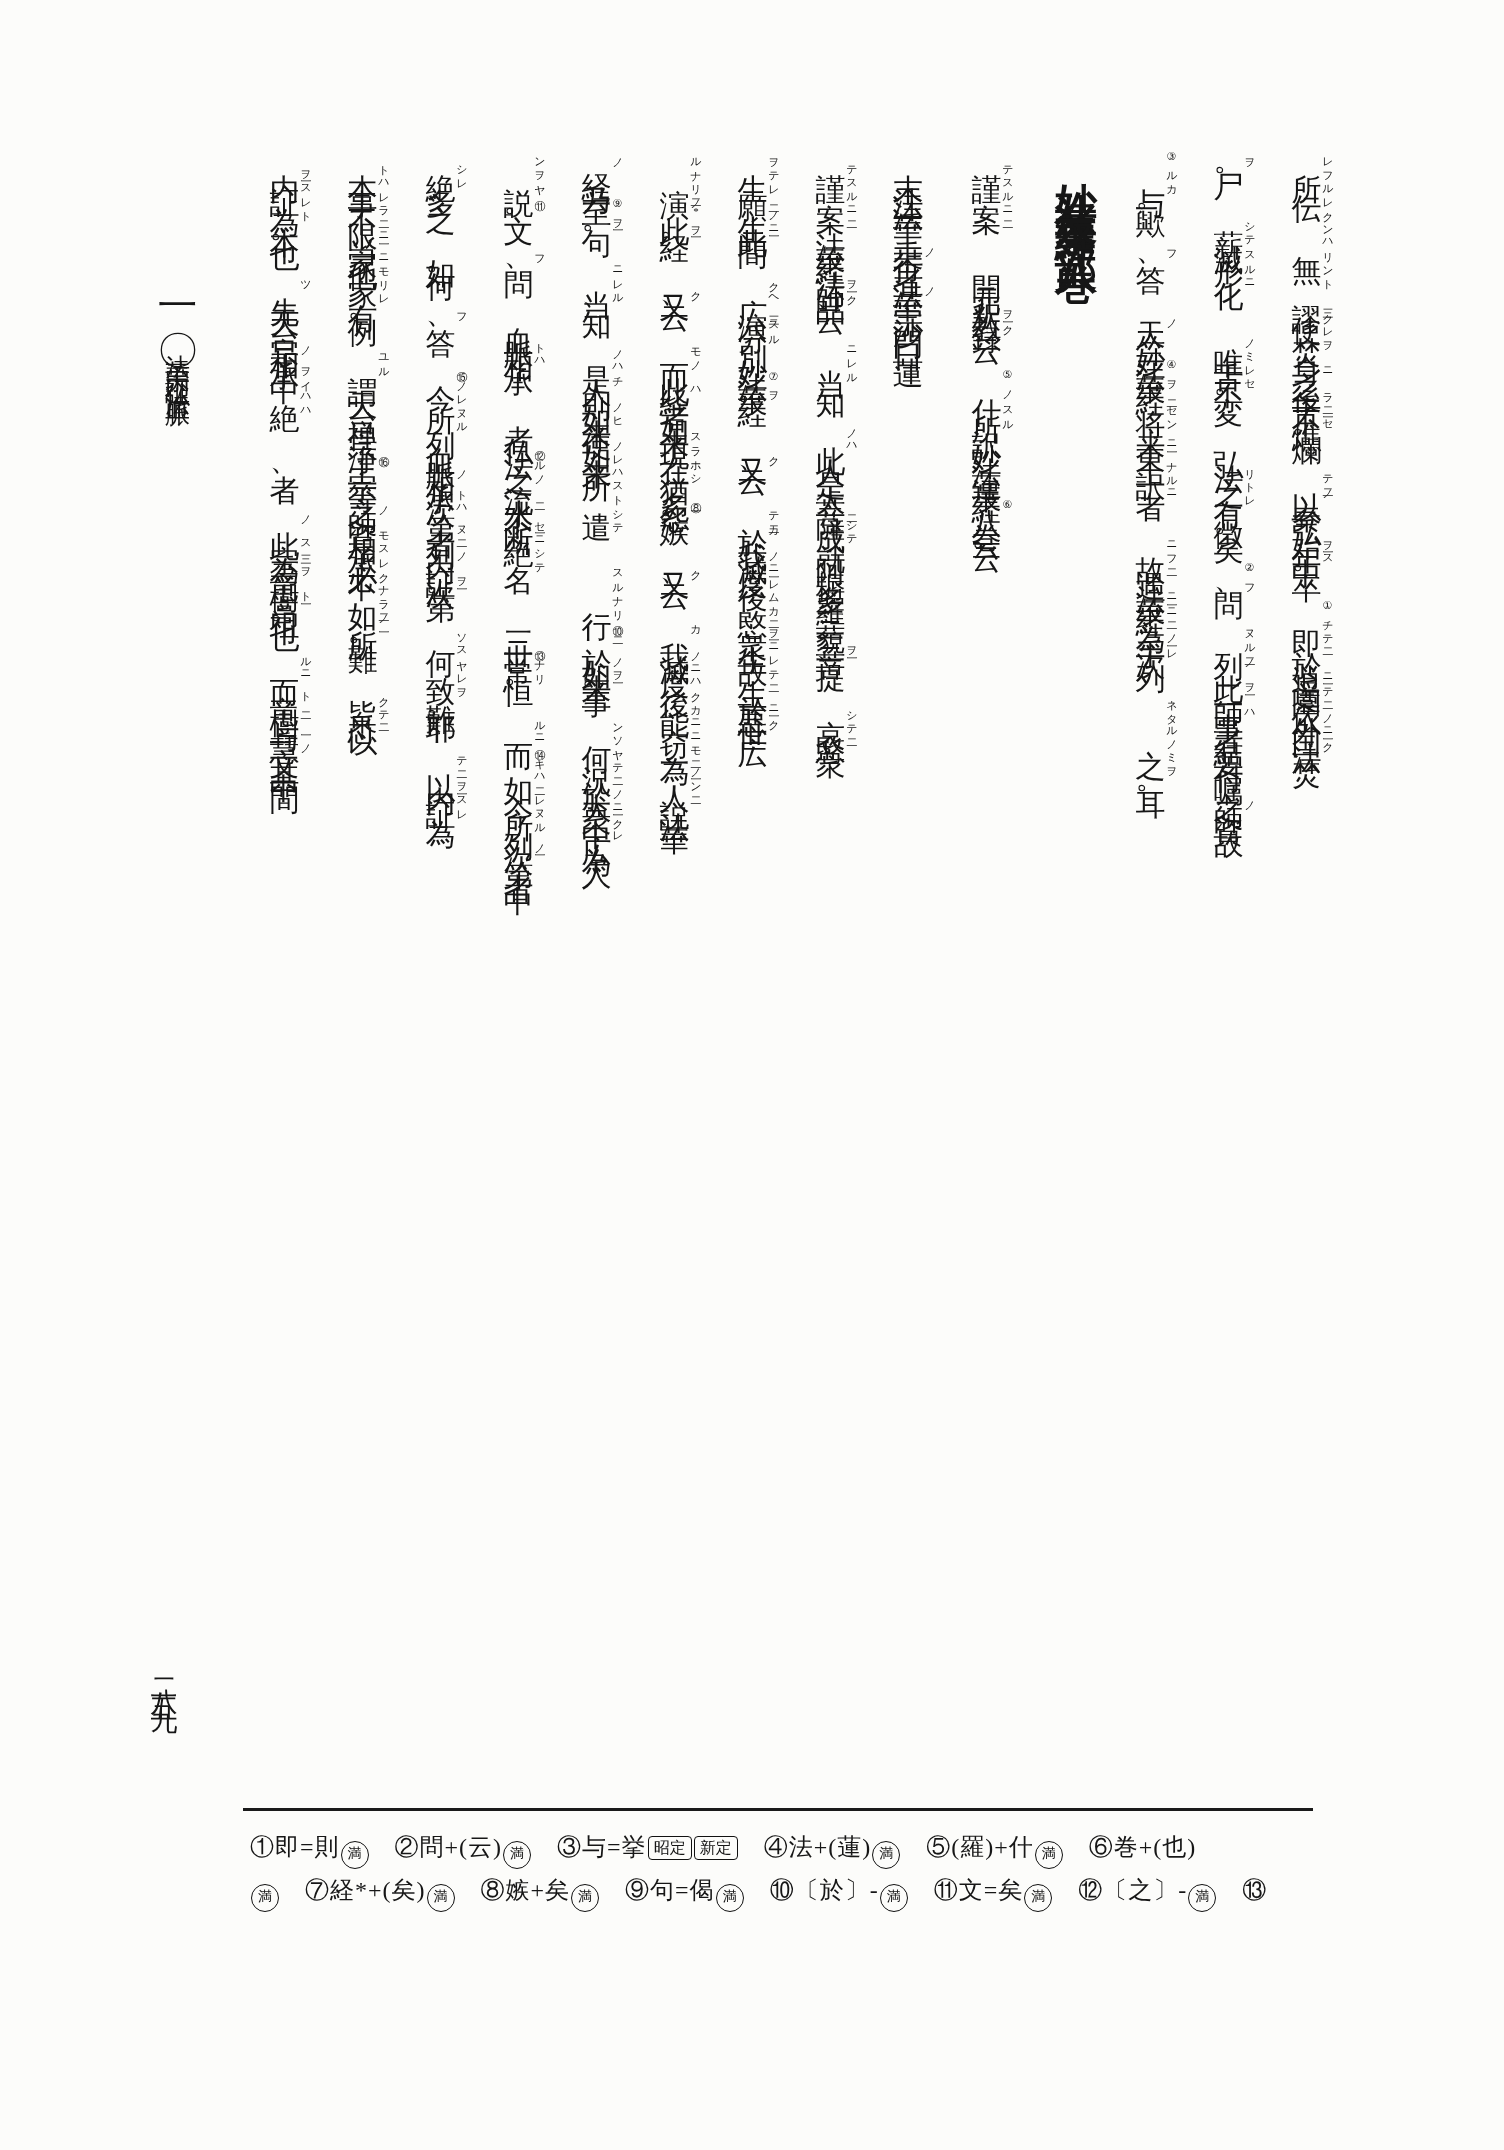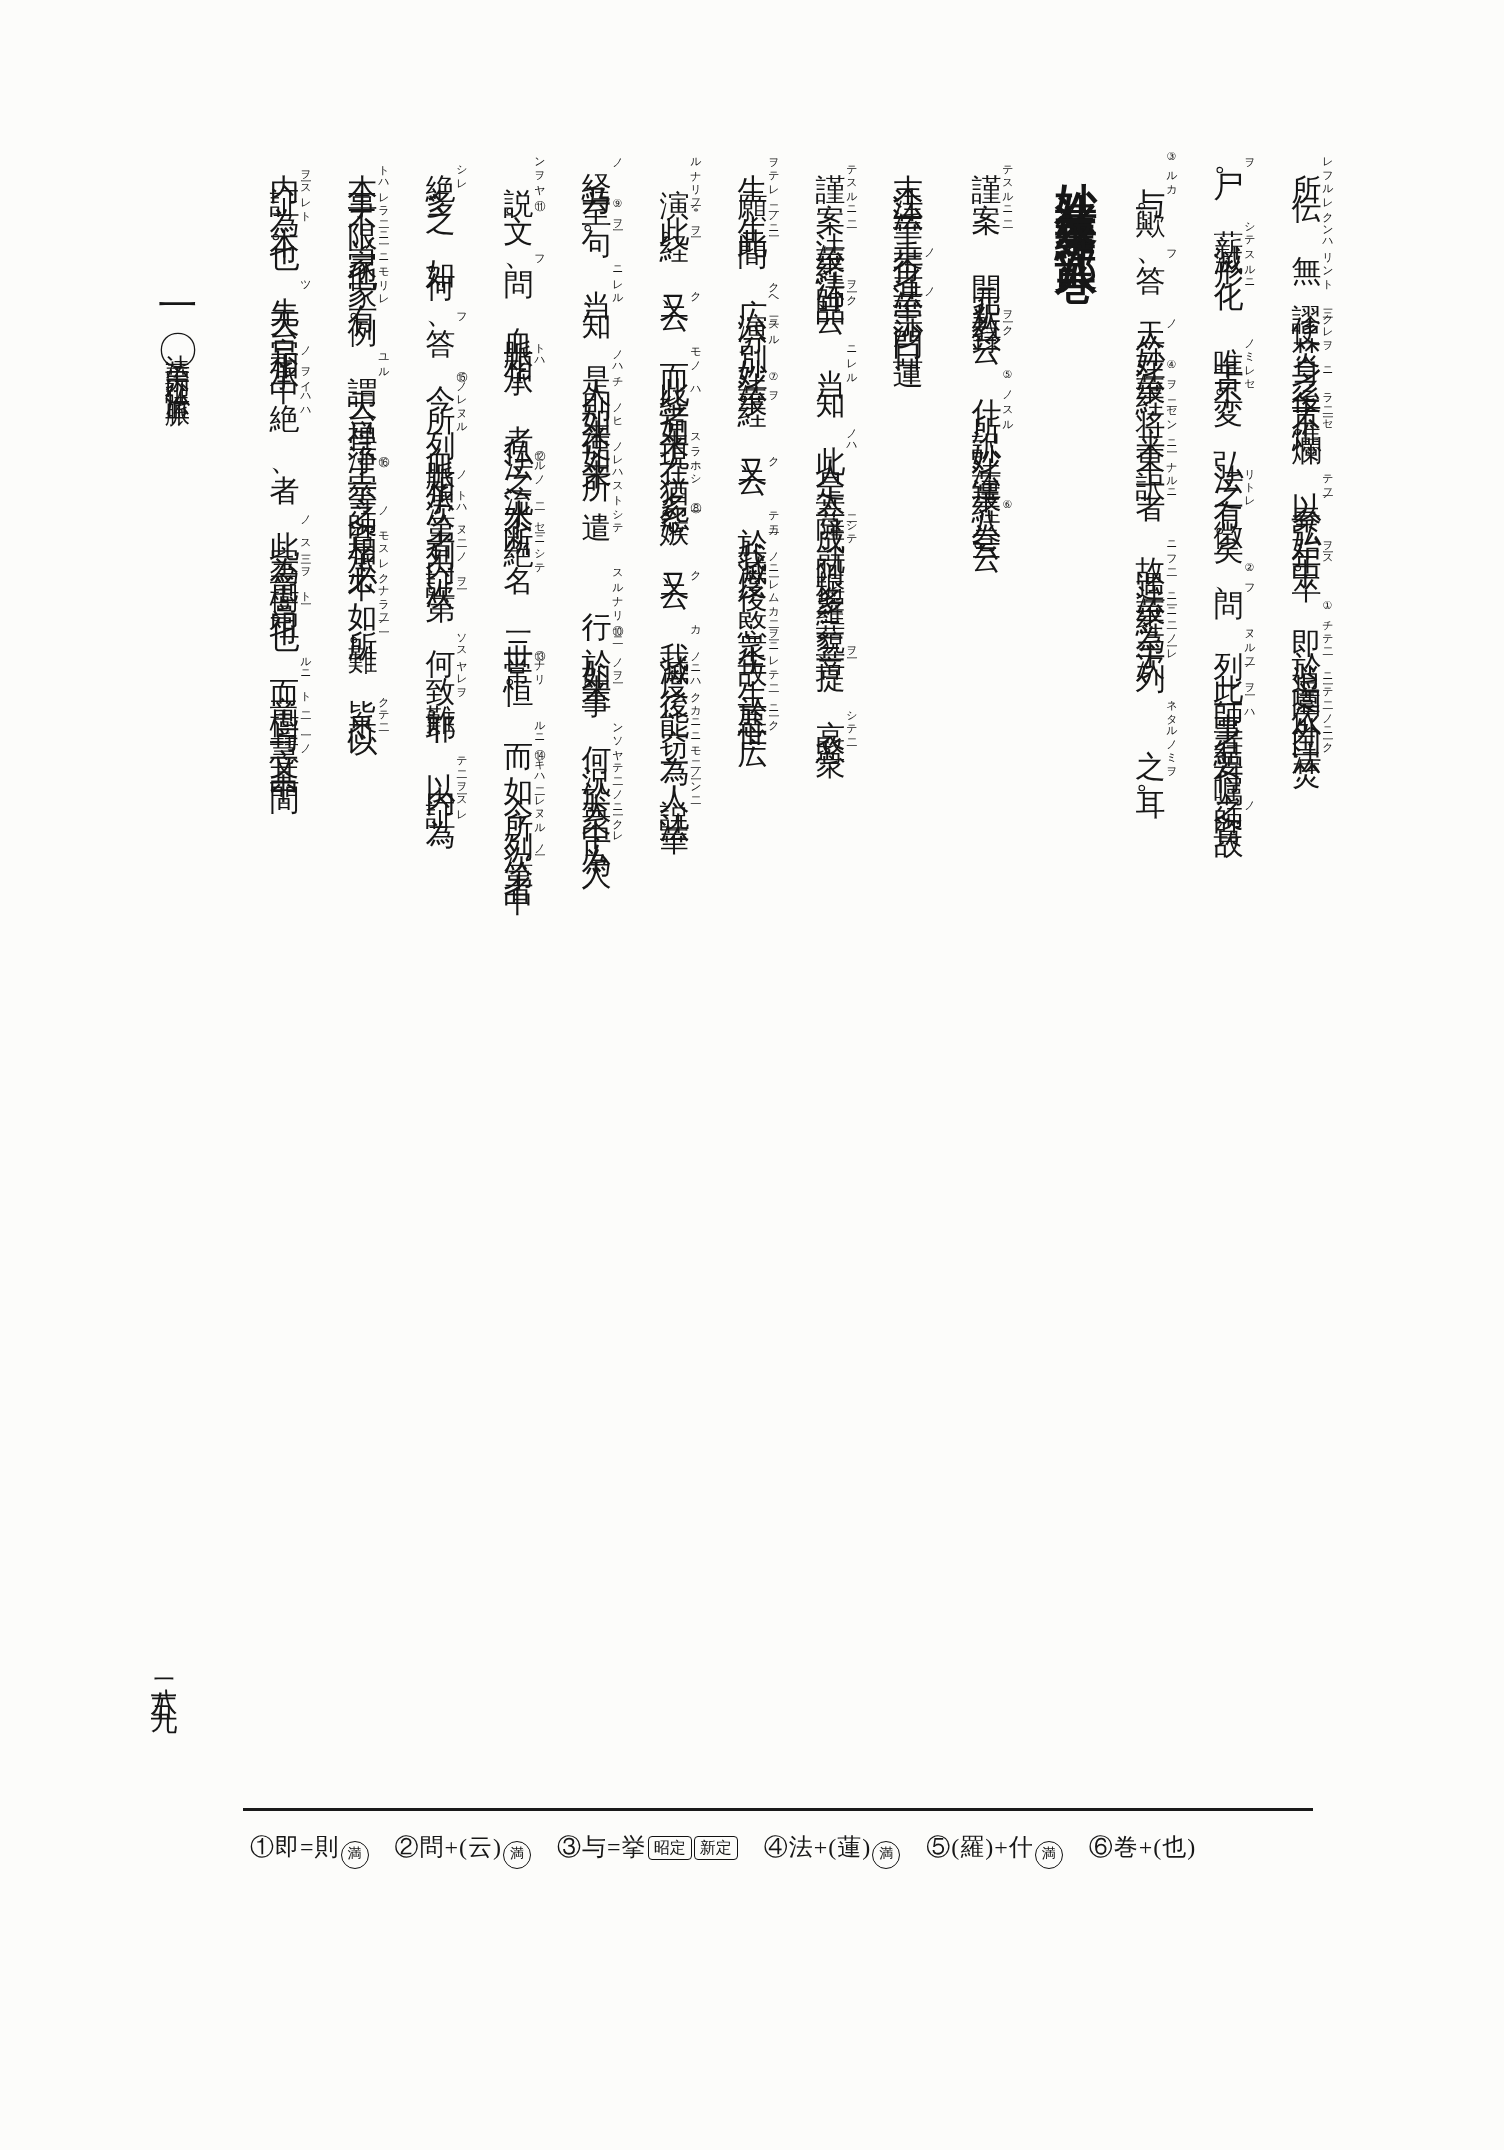--- a/index.html
+++ b/index.html
@@ -77,13 +77,14 @@
     <div class="col body">絶<ruby>多<rt>シレ</rt></ruby>之、如何。<ruby>答<rt>フ</rt></ruby>、<ruby>今<rt>⑮</rt></ruby><ruby>所<rt>ノレ</rt></ruby><ruby>列<rt>ヌル</rt></ruby>血脈相<ruby>承<rt>ノ</rt></ruby>次<ruby>第<rt>トハ</rt></ruby>者<ruby>列<rt>ヌ二</rt></ruby>内<ruby>証<rt>ノ</rt></ruby>次<ruby>第<rt>ヲ一</rt></ruby>。<ruby>何<rt>ソ</rt></ruby><ruby>致<rt>スヤレ</rt></ruby><ruby>難<rt>ヲ</rt></ruby>耶。<ruby>以<rt>テ二</rt></ruby>内<ruby>証<rt>ヲ一</rt></ruby><ruby>為<rt>スレ</rt></ruby></div>
     <div class="col body">本<ruby>事<rt>トハ</rt></ruby><ruby>不<rt>レ</rt></ruby><ruby>限<rt>ラ二</rt></ruby>当<ruby>家<rt>ニ一</rt></ruby>他<ruby>家<rt>ニモ</rt></ruby><ruby>有<rt>リレ</rt></ruby>例。<ruby>謂<rt>ユル</rt></ruby>天台禅宗浄土<ruby>宗<rt>⑯</rt></ruby>等之師<ruby>資<rt>ノ</rt></ruby>相<ruby>承<rt>モ</rt></ruby><ruby>必<rt>ス</rt></ruby><ruby>不<rt>レ</rt></ruby><ruby>如<rt>クナラ二</rt></ruby><ruby>所<rt>ノ</rt></ruby><ruby>難<rt>一</rt></ruby>。皆<ruby>悉<rt>ク</rt></ruby><ruby>以<rt>テ二</rt></ruby></div>
     <div class="col body">内<ruby>証<rt>ヲ一</rt></ruby><ruby>為<rt>スレ</rt></ruby><ruby>本<rt>ト</rt></ruby>也。<ruby>先<rt>ツ</rt></ruby>天台宗相<ruby>承<rt>ノ</rt></ruby>中<ruby>絶<rt>ヲイハハ</rt></ruby>　者、<ruby>此<rt>ノ</rt></ruby>宗<ruby>為<rt>ス三</rt></ruby>竜<ruby>樹<rt>ヲ</rt></ruby>高<ruby>祖<rt>ト一</rt></ruby>也。<ruby>而<rt>ルニ</rt></ruby>竜<ruby>樹<rt>ト</rt></ruby><ruby>与<rt>二</rt></ruby>慧<ruby>文<rt>一</rt></ruby><ruby>其<rt>ノ</rt></ruby>中間</div>
   </div>
 
 <div class="page-number">二八五九</div>
 
 <div class="foot-rule"></div>
 <div class="footnotes">
     <div>①即=則<span class="maru">満</span>　②問+(云)<span class="maru">満</span>　③与=挙<span class="pill">昭定</span><span class="pill">新定</span>　④法+(蓮)<span class="maru">満</span>　⑤(羅)+什<span class="maru">満</span>　⑥巻+(也)</div>
+    <div><span class="maru">満</span>　⑦経*+(矣)<span class="maru">満</span>　⑧嫉+矣<span class="maru">満</span>　⑨句=偈<span class="maru">満</span>　⑩〔於〕-<span class="maru">満</span>　⑪文=矣<span class="maru">満</span>　⑫〔之〕-<span class="maru">満</span>　⑬</div>
   </div>
 
 </body></html>

